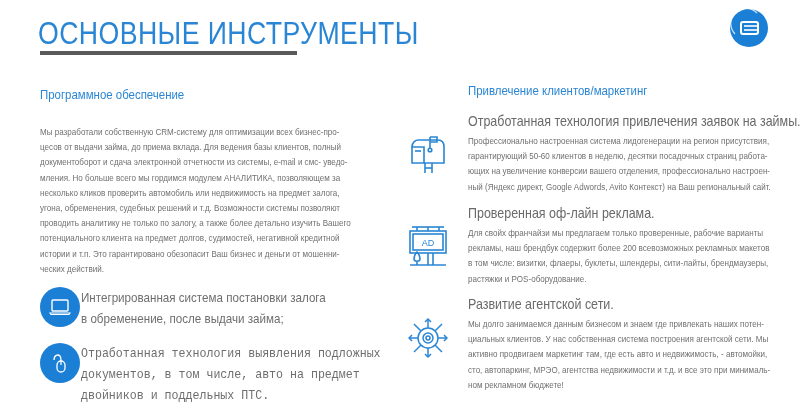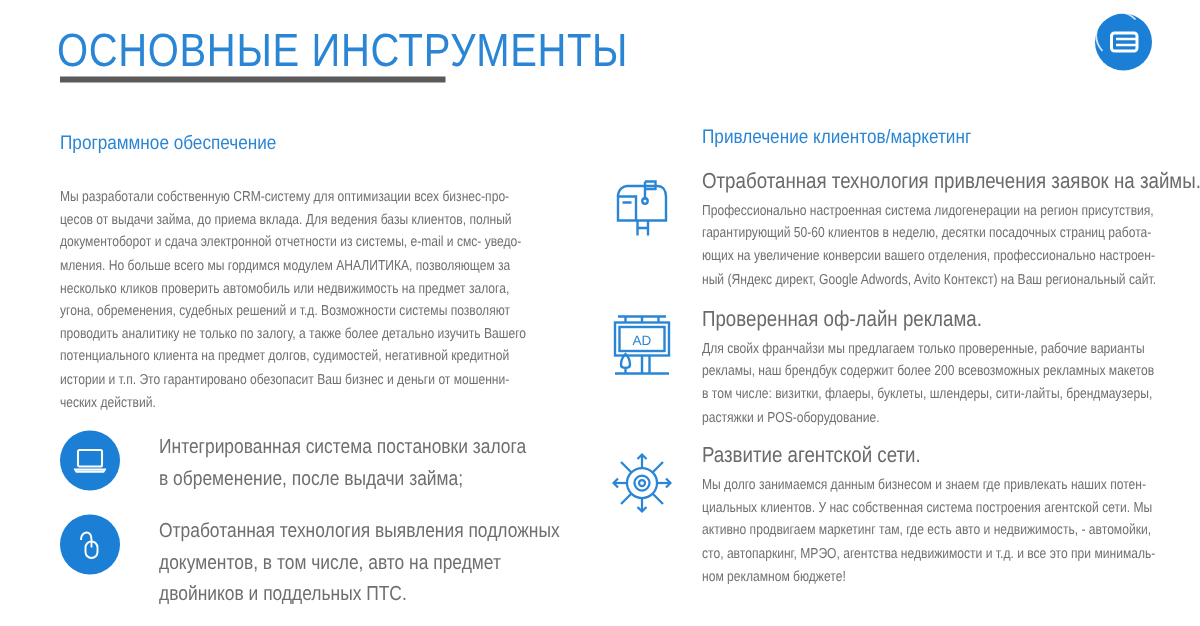--- a/index.html
+++ b/index.html
@@ -37,28 +37,28 @@
     .para-left span { display: block; white-space: nowrap; transform: scaleX(0.84); transform-origin: left top; }
 
     .feature {
       position: absolute; left: 40px; display: flex; align-items: flex-start;
     }
     .feature .circle {
       width: 40px; height: 40px; border-radius: 50%; background: #1b7fd6;
       display: flex; align-items: center; justify-content: center; flex-shrink: 0;
     }
     .feature .ftext {
-      margin-left: 26px; font-size: 13.5px; line-height: 21px; color: #6e6e6e;
+      margin-left: 1px; font-size: 13.5px; line-height: 21px; color: #6e6e6e;
     }
     .feature .ftext span { display: block; white-space: nowrap; transform: scaleX(0.86); transform-origin: left top; }
     .f1 { top: 287px; }
-    .f2 { top: 343px; }
+    .f2 { top: 343px; font-family: Liberation Mono, monospace; }
 
     .rblock { position: absolute; left: 408px; }
-    .rblock .ricon { position: absolute; left: 0; top: 4px; width: 40px; height: 44px; text-decoration: underline; }
+    .rblock .ricon { position: absolute; left: 0; top: 20px; width: 40px; height: 44px; text-decoration: underline; }
     .rblock .rtitle {
       position: absolute; left: 60px; top: 0; font-size: 14.5px; color: #6a6a6a; white-space: nowrap;
       transform: scaleX(0.86); transform-origin: left top;
     }
     .rblock .rtext {
       position: absolute; left: 60px; top: 20px; font-size: 9.6px; line-height: 15.2px; color: #707070;
     }
     .rblock .rtext span { display: block; white-space: nowrap; transform: scaleX(0.84); transform-origin: left top; }
     .r1 { top: 113px; }
     .r2 { top: 205px; }

